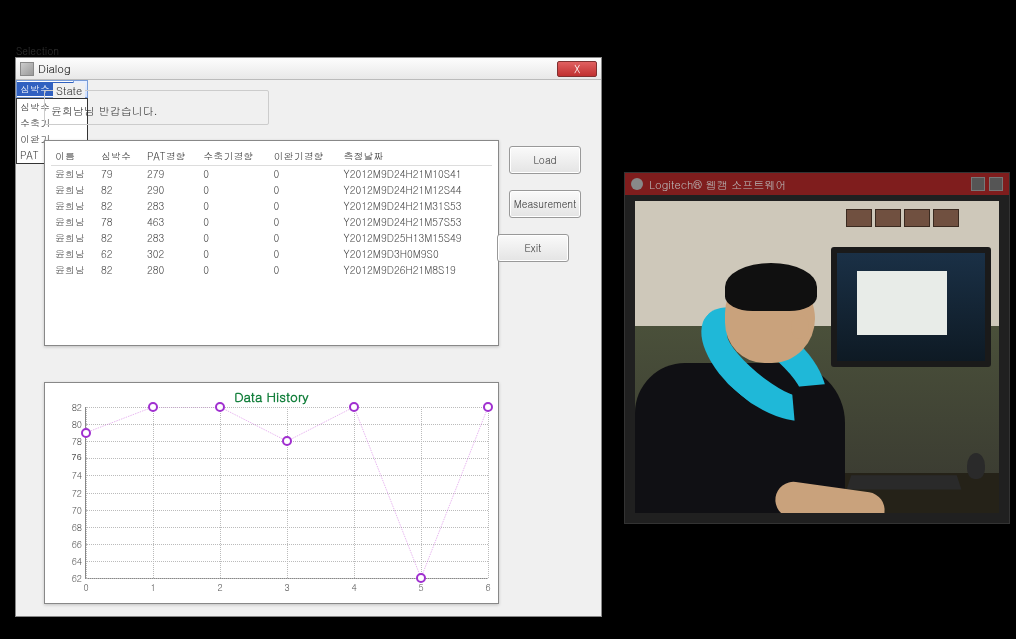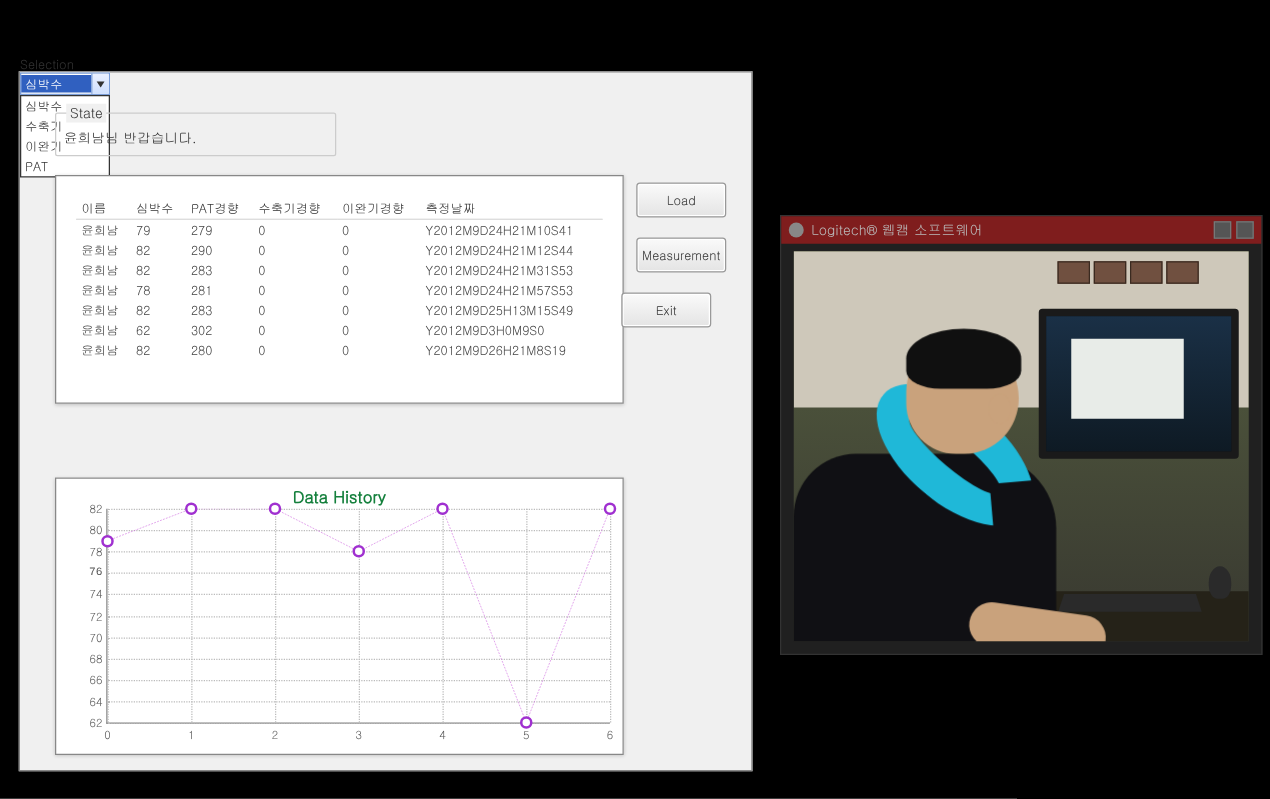--- a/index.html
+++ b/index.html
@@ -65,25 +65,25 @@
 .state-group { left: 28px; top: 32px; width: 225px; height: 35px; }
 .state-field {
   position: absolute;
   left: 6px; top: 12px;
   font-size: 11px;
   color: #333;
 }
 .table-frame {
   position: absolute;
   left: 28px; top: 82px;
-  width: 455px; height: 183px;
+  width: 455px; height: 206px;
   background: #fff;
   border: 1px solid #888;
   box-shadow: 0 1px 3px rgba(0,0,0,.2);
-  padding: 16px;
+  padding: 6px;
 }
 table.data-table {
   width: 100%;
   border-collapse: collapse;
   font-size: 10px;
 }
 table.data-table th {
   text-align: left;
   padding: 2px 4px;
   border-bottom: 1px solid #ddd;
@@ -311,20 +311,26 @@
 }
 </style>
 </head>
 <body>
 
 <div class="watermark">
   <span>TIPA</span><span class="tri"></span>
 </div>
 
 <div class="dialog">
+  <div class="titlebar">
+    <span class="win-icon"></span>
+    <span>Dialog</span>
+    <span class="spacer"></span>
+    <span class="close">X</span>
+  </div>
 
   <div class="groupbox state-group">
     <span class="label">State</span>
     <span class="state-field">윤희남님 반갑습니다.</span>
   </div>
 
   <div class="table-frame">
     <table class="data-table">
       <thead>
           <tr id="thead-row">
@@ -357,21 +363,21 @@
             <td>윤희남</td>
             <td>82</td>
             <td>283</td>
             <td>0</td>
             <td>0</td>
             <td>Y2012M9D24H21M31S53</td>
           </tr>
           <tr>
             <td>윤희남</td>
             <td>78</td>
-            <td>281</td>
+            <td>463</td>
             <td>0</td>
             <td>0</td>
             <td>Y2012M9D24H21M57S53</td>
           </tr>
           <tr>
             <td>윤희남</td>
             <td>82</td>
             <td>283</td>
             <td>0</td>
             <td>0</td>

